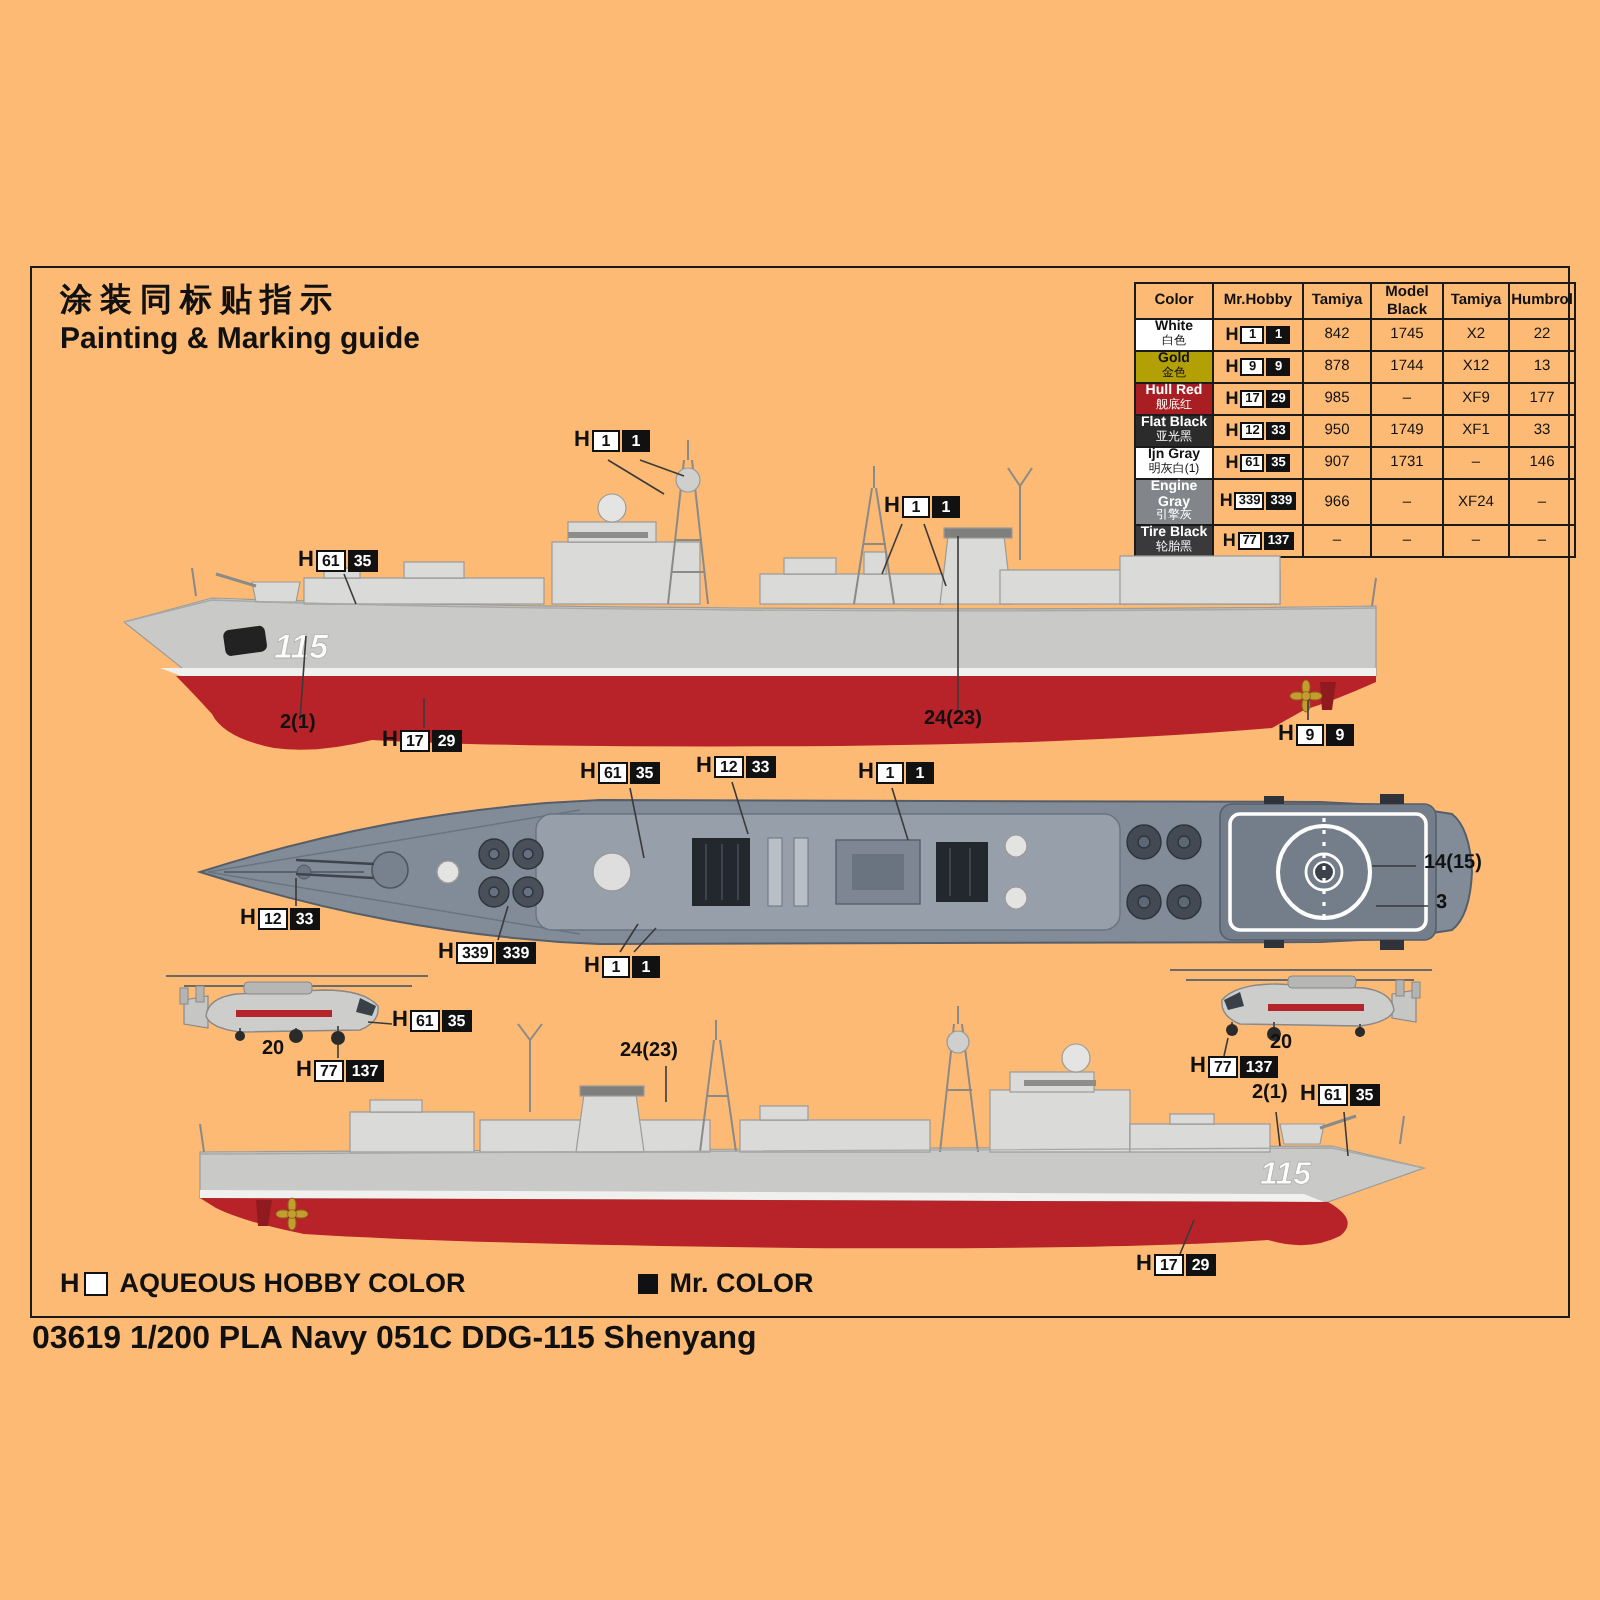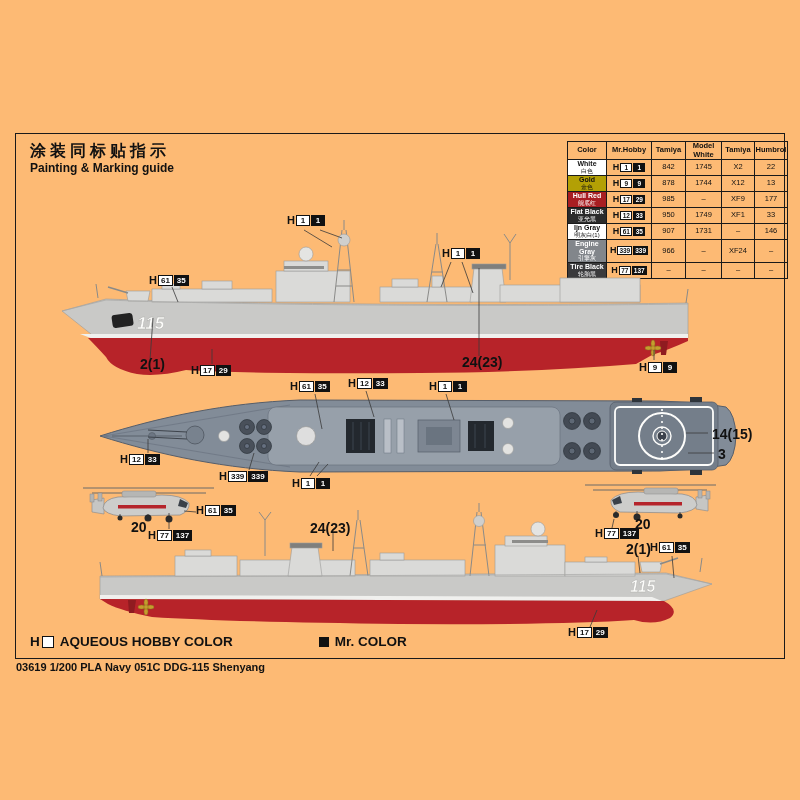--- a/index.html
+++ b/index.html
@@ -1,21 +1,21 @@
 <!DOCTYPE html>
 <html><head>
 <meta charset="utf-8">
 <style>
   html,body{margin:0;padding:0;background:#ffffff;}
   .page{position:relative;width:800px;height:800px;background:#fdba74;
         font-family:Liberation Sans, sans-serif;color:#111;overflow:hidden;}
   .frame{position:absolute;left:15px;top:133px;width:768px;height:524px;border:1.5px solid #1a1a1a;}
   .titleblock{position:absolute;left:30px;top:141px;line-height:1.25;}
   .title-cn{font-size:16px;font-weight:bold;letter-spacing:4px;}
-  .title-en{font-size:12px;font-weight:bold;}
+  .title-en{font-size:15px;font-weight:bold;}
   
   .ctable{position:absolute;left:567px;top:141px;border-collapse:collapse;table-layout:fixed;}
   .ctable th,.ctable td{border:1px solid #1a1a1a;text-align:center;vertical-align:middle;
         font-size:7.5px;padding:0;height:15px;line-height:1.1;}
   .ctable th{height:17px;font-weight:bold;}
   .col-color{width:38px}.col-hobby{width:44px}.col-vallejo{width:33px}
   .col-mm{width:35px}.col-tamiya{width:32px}.col-humbrol{width:32px}
   .cname-en{font-size:7px;font-weight:bold;}
   .cname-cn{font-size:6px;}
   
@@ -23,51 +23,51 @@
   .hpre{font-weight:bold;}
   .box{display:inline-block;box-sizing:border-box;text-align:center;font-weight:bold;}
   .box.aq{border:1px solid #111;background:#fff;color:#111;}
   .box.mr{border:1px solid #111;background:#111;color:#fff;}
   .ctable .hpre{font-size:9px;}
   .ctable .box{height:9px;line-height:8px;min-width:12px;font-size:6.5px;padding:0 1px;}
   
   .callout{position:absolute;display:flex;align-items:center;gap:1px;white-space:nowrap;z-index:3;}
   .callout .hpre{font-size:11px;}
   .callout .box{height:11px;line-height:10px;min-width:14px;font-size:8px;padding:0 2px;}
-  .callout.plain{font-size:14px;font-weight:bold;align-items:center;}
+  .callout.plain{font-size:10px;font-weight:bold;align-items:center;}
   .ships{position:absolute;left:0;top:0;width:800px;height:800px;z-index:1;}
   
   .legendrow{position:absolute;left:30px;top:634px;display:flex;align-items:center;
         font-size:13.5px;font-weight:bold;z-index:3;}
   .legend-h{margin-right:2px;}
   .legend-box{display:inline-block;width:10px;height:10px;margin-right:6px;}
   .legend-box.open{border:1.5px solid #111;background:#fff;}
   .legend-box.filled{background:#111;}
   .legend-gap{width:86px;}
-  .footer{position:absolute;left:16px;top:661px;font-size:11px;font-weight:bold;z-index:3;}
+  .footer{position:absolute;left:16px;top:661px;font-size:16px;font-weight:bold;z-index:3;}
 </style>
 </head>
 <body>
 
 <div class="page">
 
   <div class="frame"></div>
 
   <div class="titleblock">
     <div class="title-cn">涂装同标贴指示</div>
     <div class="title-en">Painting &amp; Marking guide</div>
   </div>
 
   <table class="ctable">
     <tbody>
         <tr>
       <th class="col-color">Color</th>
       <th class="col-hobby">Mr.Hobby</th>
       <th class="col-vallejo">Tamiya</th>
-      <th class="col-mm">Model White</th>
+      <th class="col-mm">Model Black</th>
       <th class="col-tamiya">Tamiya</th>
       <th class="col-humbrol">Humbrol</th>
     </tr>
     <tr>
       <td style="background: rgb(255, 255, 255); color: rgb(17, 17, 17);">
         <div class="cname-en">White</div>
         <div class="cname-cn">白色</div>
           </td>
       <td><span class="hcode">
               <span class="hpre">H</span>

